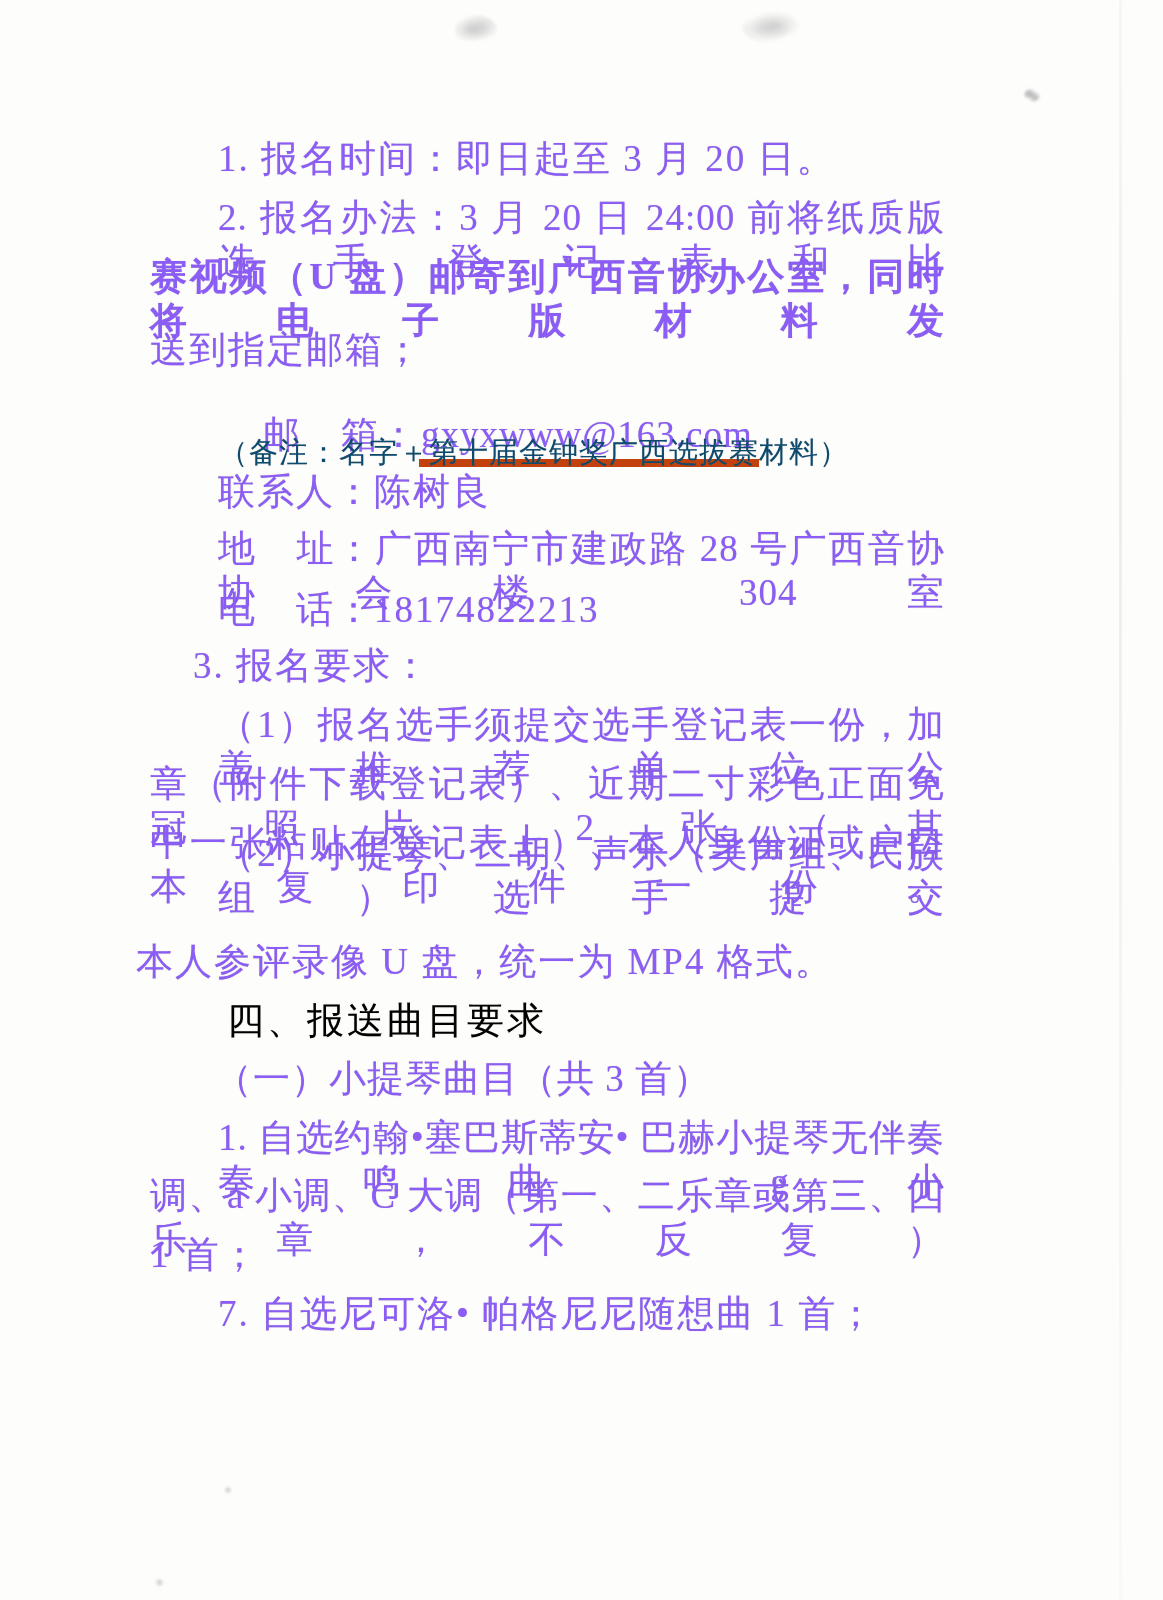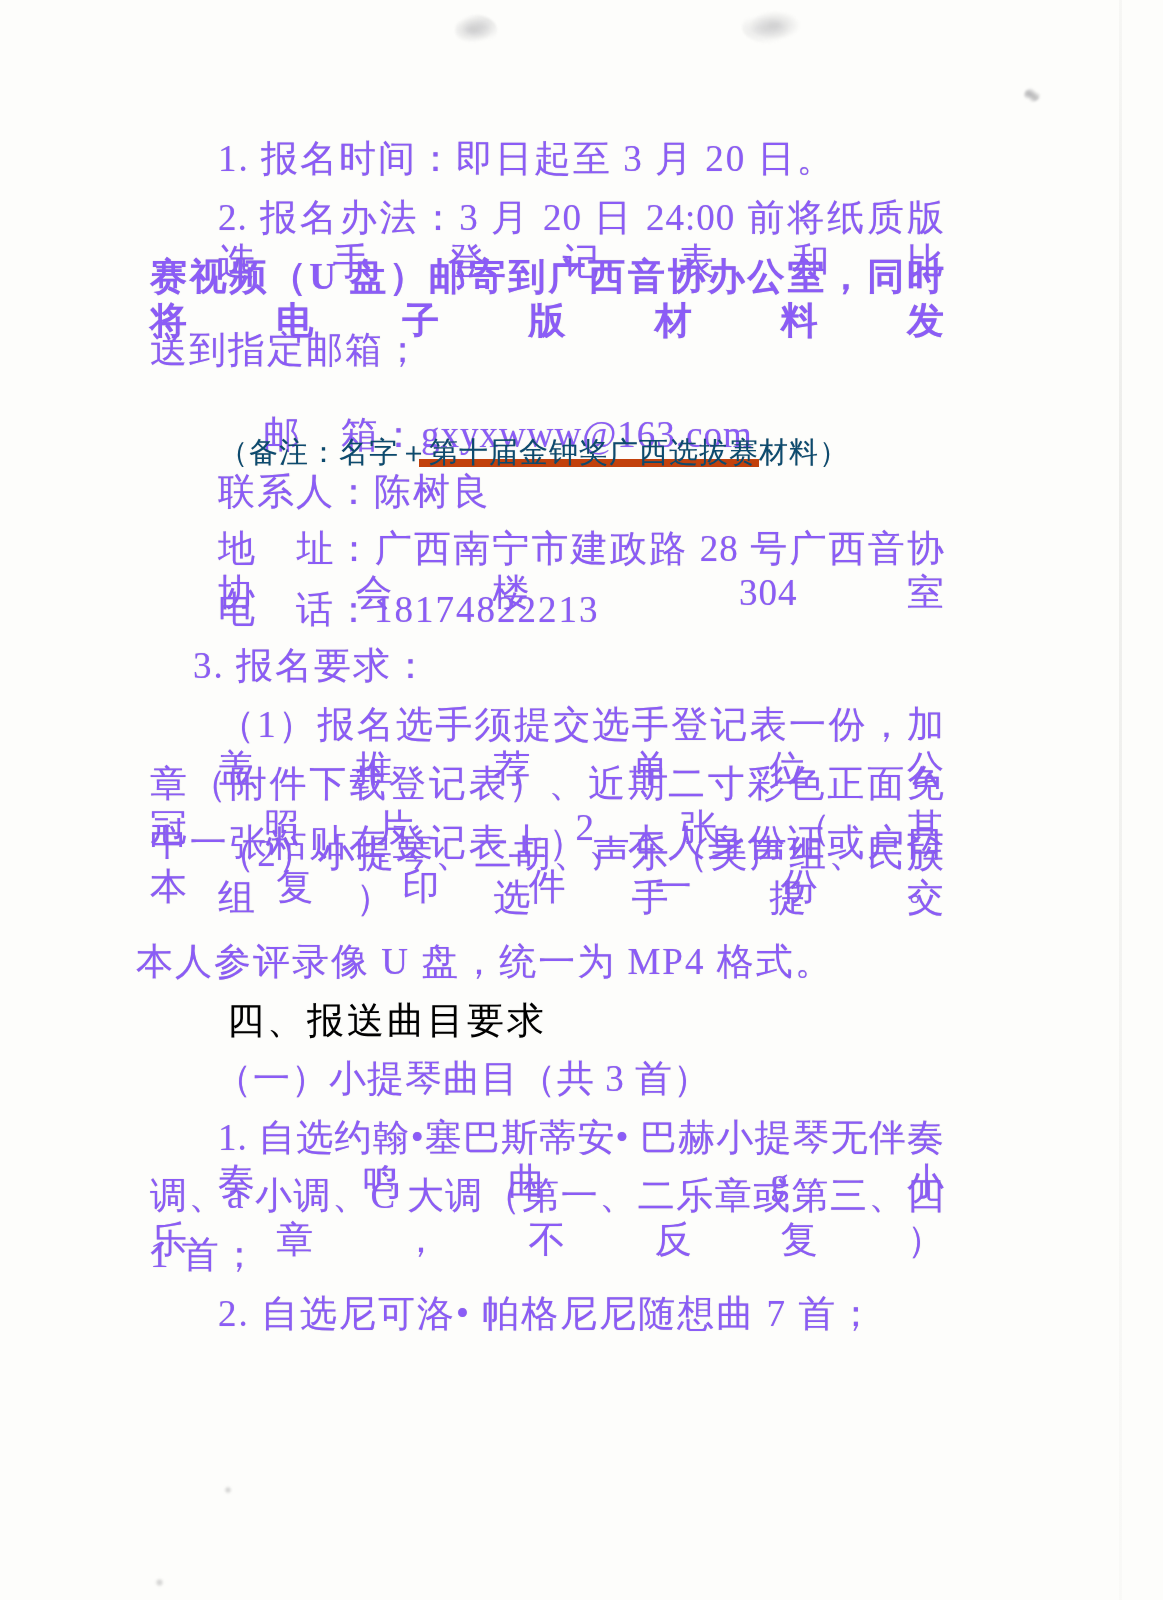--- a/index.html
+++ b/index.html
@@ -82,21 +82,21 @@
   <div class="ln" style="top:940px;left:136px;">本人参评录像 U 盘，统一为 MP4 格式。</div>
 
   <div class="ln bold" style="top:999px;left:227px;">四、报送曲目要求</div>
 
   <div class="ln" style="top:1057px;left:215px;letter-spacing:1px;">（一）小提琴曲目（共 3 首）</div>
 
   <div class="ln just" style="top:1116px;left:218px;width:727px;">1.  自选约翰•塞巴斯蒂安• 巴赫小提琴无伴奏奏鸣曲 g 小</div>
   <div class="ln just" style="top:1174px;left:150px;width:795px;">调、a 小调、C 大调（第一、二乐章或第三、四乐章，不反复）</div>
   <div class="ln" style="top:1233px;left:150px;">1 首；</div>
 
-  <div class="ln" style="top:1292px;left:218px;">2. 自选尼可洛• 帕格尼尼随想曲 7 首；</div>
+  <div class="ln" style="top:1292px;left:218px;">7. 自选尼可洛• 帕格尼尼随想曲 1 首；</div>
 
   <div class="streak"></div>
   <div class="smudge sm1"></div>
   <div class="smudge sm2"></div>
   <div class="smudge sm3"></div>
   <div class="smudge sm4"></div>
   <div class="smudge sm5"></div>
 </div>
 
 </body></html>

